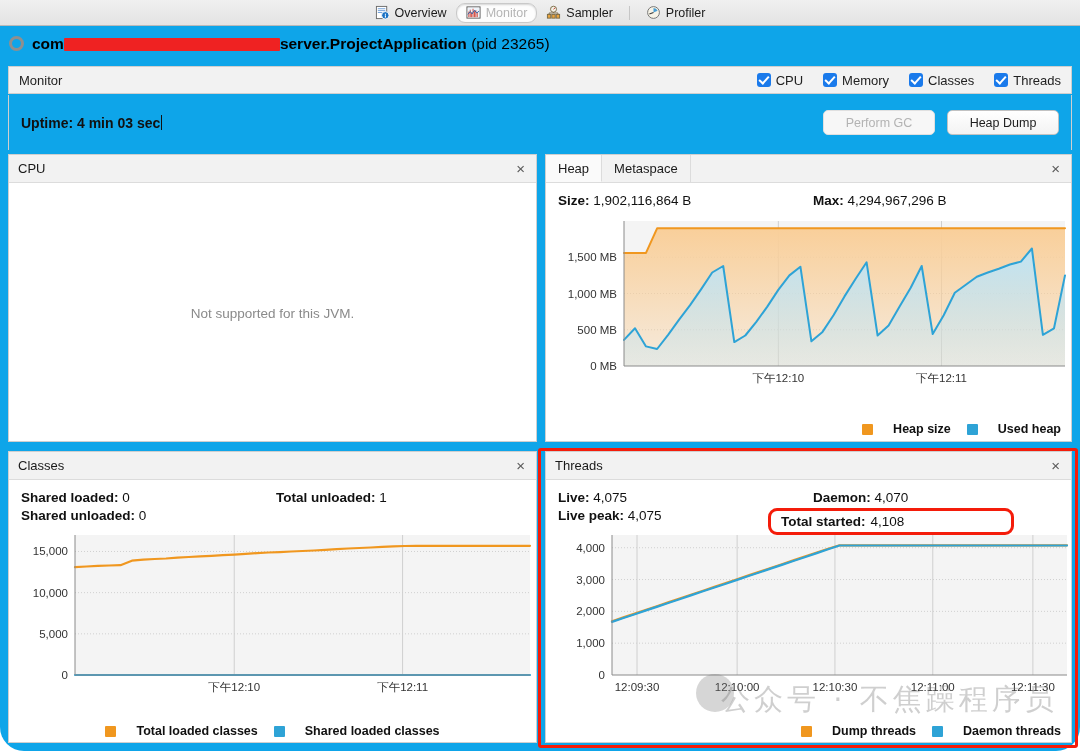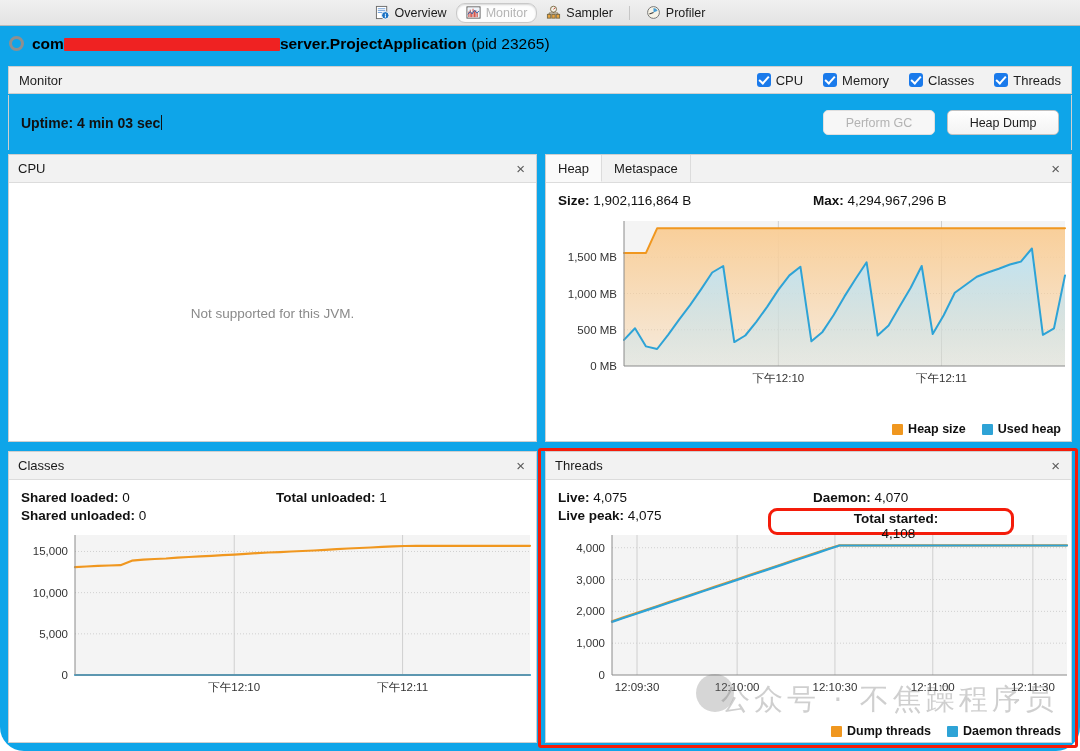--- a/index.html
+++ b/index.html
@@ -117,38 +117,38 @@
   }
   .statgrid b { font-weight:bold; }
 
   .chartbox { position:relative; }
   .chartbox svg { display:block; }
 
   .legend {
     display:flex; align-items:center; justify-content:center; gap:16px;
     font-size:12.5px; color:#111; font-weight:bold;
   }
-  .legend .li { display:flex; align-items:center; gap:5px; }
+  .legend .li { display:flex; align-items:center; gap:20px; }
   .sw { width:11px; height:11px; border-radius:1px; flex:0 0 auto; }
 
   .notsupported {
     position:absolute; left:0; right:0; top:50%; transform:translateY(-50%);
     text-align:center; font-size:13.5px; color:#8a8a8a;
   }
 
   
   .redbox {
     position:absolute; border:3px solid #f41c0a; border-radius:3px;
     pointer-events:none; z-index:40;
   }
   .redpill {
     position:absolute; border:3px solid #f41c0a; border-radius:9px;
     background:#fff; z-index:30;
     display:flex; align-items:center; padding-left:10px;
-    font-size:13.5px; color:#111;flex-direction:column;
+    font-size:13.5px; color:#111;
   }
 
   
   .watermark {
     position:absolute; z-index:20; pointer-events:none;
     color:rgba(110,110,110,.33); font-size:29px; letter-spacing:4px;
     white-space:nowrap; font-family:"DejaVu Sans", sans-serif;
   }
   .wmdot {
     position:absolute; z-index:19; width:38px; height:38px; border-radius:50%;
@@ -360,20 +360,30 @@
           <line x1="225.25" y1="8" x2="225.25" y2="148" stroke="#cfcfcf"></line>
           <text x="225.25" y="164" text-anchor="middle" font-size="11.5" fill="#333" font-family="&quot;Liberation Sans&quot;, sans-serif">下午12:10</text>
           <line x1="393.59999999999997" y1="8" x2="393.59999999999997" y2="148" stroke="#cfcfcf"></line>
           <text x="393.59999999999997" y="164" text-anchor="middle" font-size="11.5" fill="#333" font-family="&quot;Liberation Sans&quot;, sans-serif">下午12:11</text>
           <path d="M66.0,40.1 L77.4,39.5 L88.8,38.9 L100.1,38.5 L111.5,38.2 L122.9,33.7 L134.3,32.7 L145.6,32.0 L157.0,31.5 L168.4,30.6 L179.8,30.0 L191.1,29.4 L202.5,28.8 L213.9,28.1 L225.3,27.6 L236.6,26.9 L248.0,26.1 L259.4,25.5 L270.8,25.1 L282.1,24.5 L293.5,24.0 L304.9,23.5 L316.3,22.8 L327.6,22.2 L339.0,21.5 L350.4,21.0 L361.8,20.5 L373.1,19.9 L384.5,19.4 L395.9,19.0 L407.3,18.9 L418.6,18.8 L430.0,18.8 L441.4,18.8 L452.8,18.8 L464.1,18.8 L475.5,18.8 L486.9,18.8 L498.3,18.8 L509.6,18.8 L521.0,18.8" fill="none" stroke="#f0971f" stroke-width="2.2" stroke-linejoin="round" stroke-linecap="round"></path>
           <path d="M66.0,148.0 L77.4,148.0 L88.8,148.0 L100.1,148.0 L111.5,148.0 L122.9,148.0 L134.3,148.0 L145.6,148.0 L157.0,148.0 L168.4,148.0 L179.8,148.0 L191.1,148.0 L202.5,148.0 L213.9,148.0 L225.3,148.0 L236.6,148.0 L248.0,148.0 L259.4,148.0 L270.8,148.0 L282.1,148.0 L293.5,148.0 L304.9,148.0 L316.3,148.0 L327.6,148.0 L339.0,148.0 L350.4,148.0 L361.8,148.0 L373.1,148.0 L384.5,148.0 L395.9,148.0 L407.3,148.0 L418.6,148.0 L430.0,148.0 L441.4,148.0 L452.8,148.0 L464.1,148.0 L475.5,148.0 L486.9,148.0 L498.3,148.0 L509.6,148.0 L521.0,148.0" fill="none" stroke="#2ea3d6" stroke-width="2.2" stroke-linejoin="round" stroke-linecap="round"></path>
           <line x1="66" y1="8" x2="66" y2="148" stroke="#8a8a8a"></line>
           <line x1="66" y1="148" x2="521" y2="148" stroke="#8a8a8a"></line>
         </svg>
     </div>
+    <div class="legend" style="position:absolute; left:0; right:0; bottom:4px;">
+      <span class="li">
+        <span class="sw" style="background:#f0971f"></span>
+        <span>Total loaded classes</span>
+      </span>
+      <span class="li">
+        <span class="sw" style="background:#2ea3d6"></span>
+        <span>Shared loaded classes</span>
+      </span>
+    </div>
   </div>
 
   <div class="panel" style="left:545px; top:451px; width:527px; height:292px;">
     <div class="phead">
       <span>Threads</span>
       <span class="spacer"></span>
       <span class="closex">×</span>
     </div>
     <div class="statgrid">
       <div>

